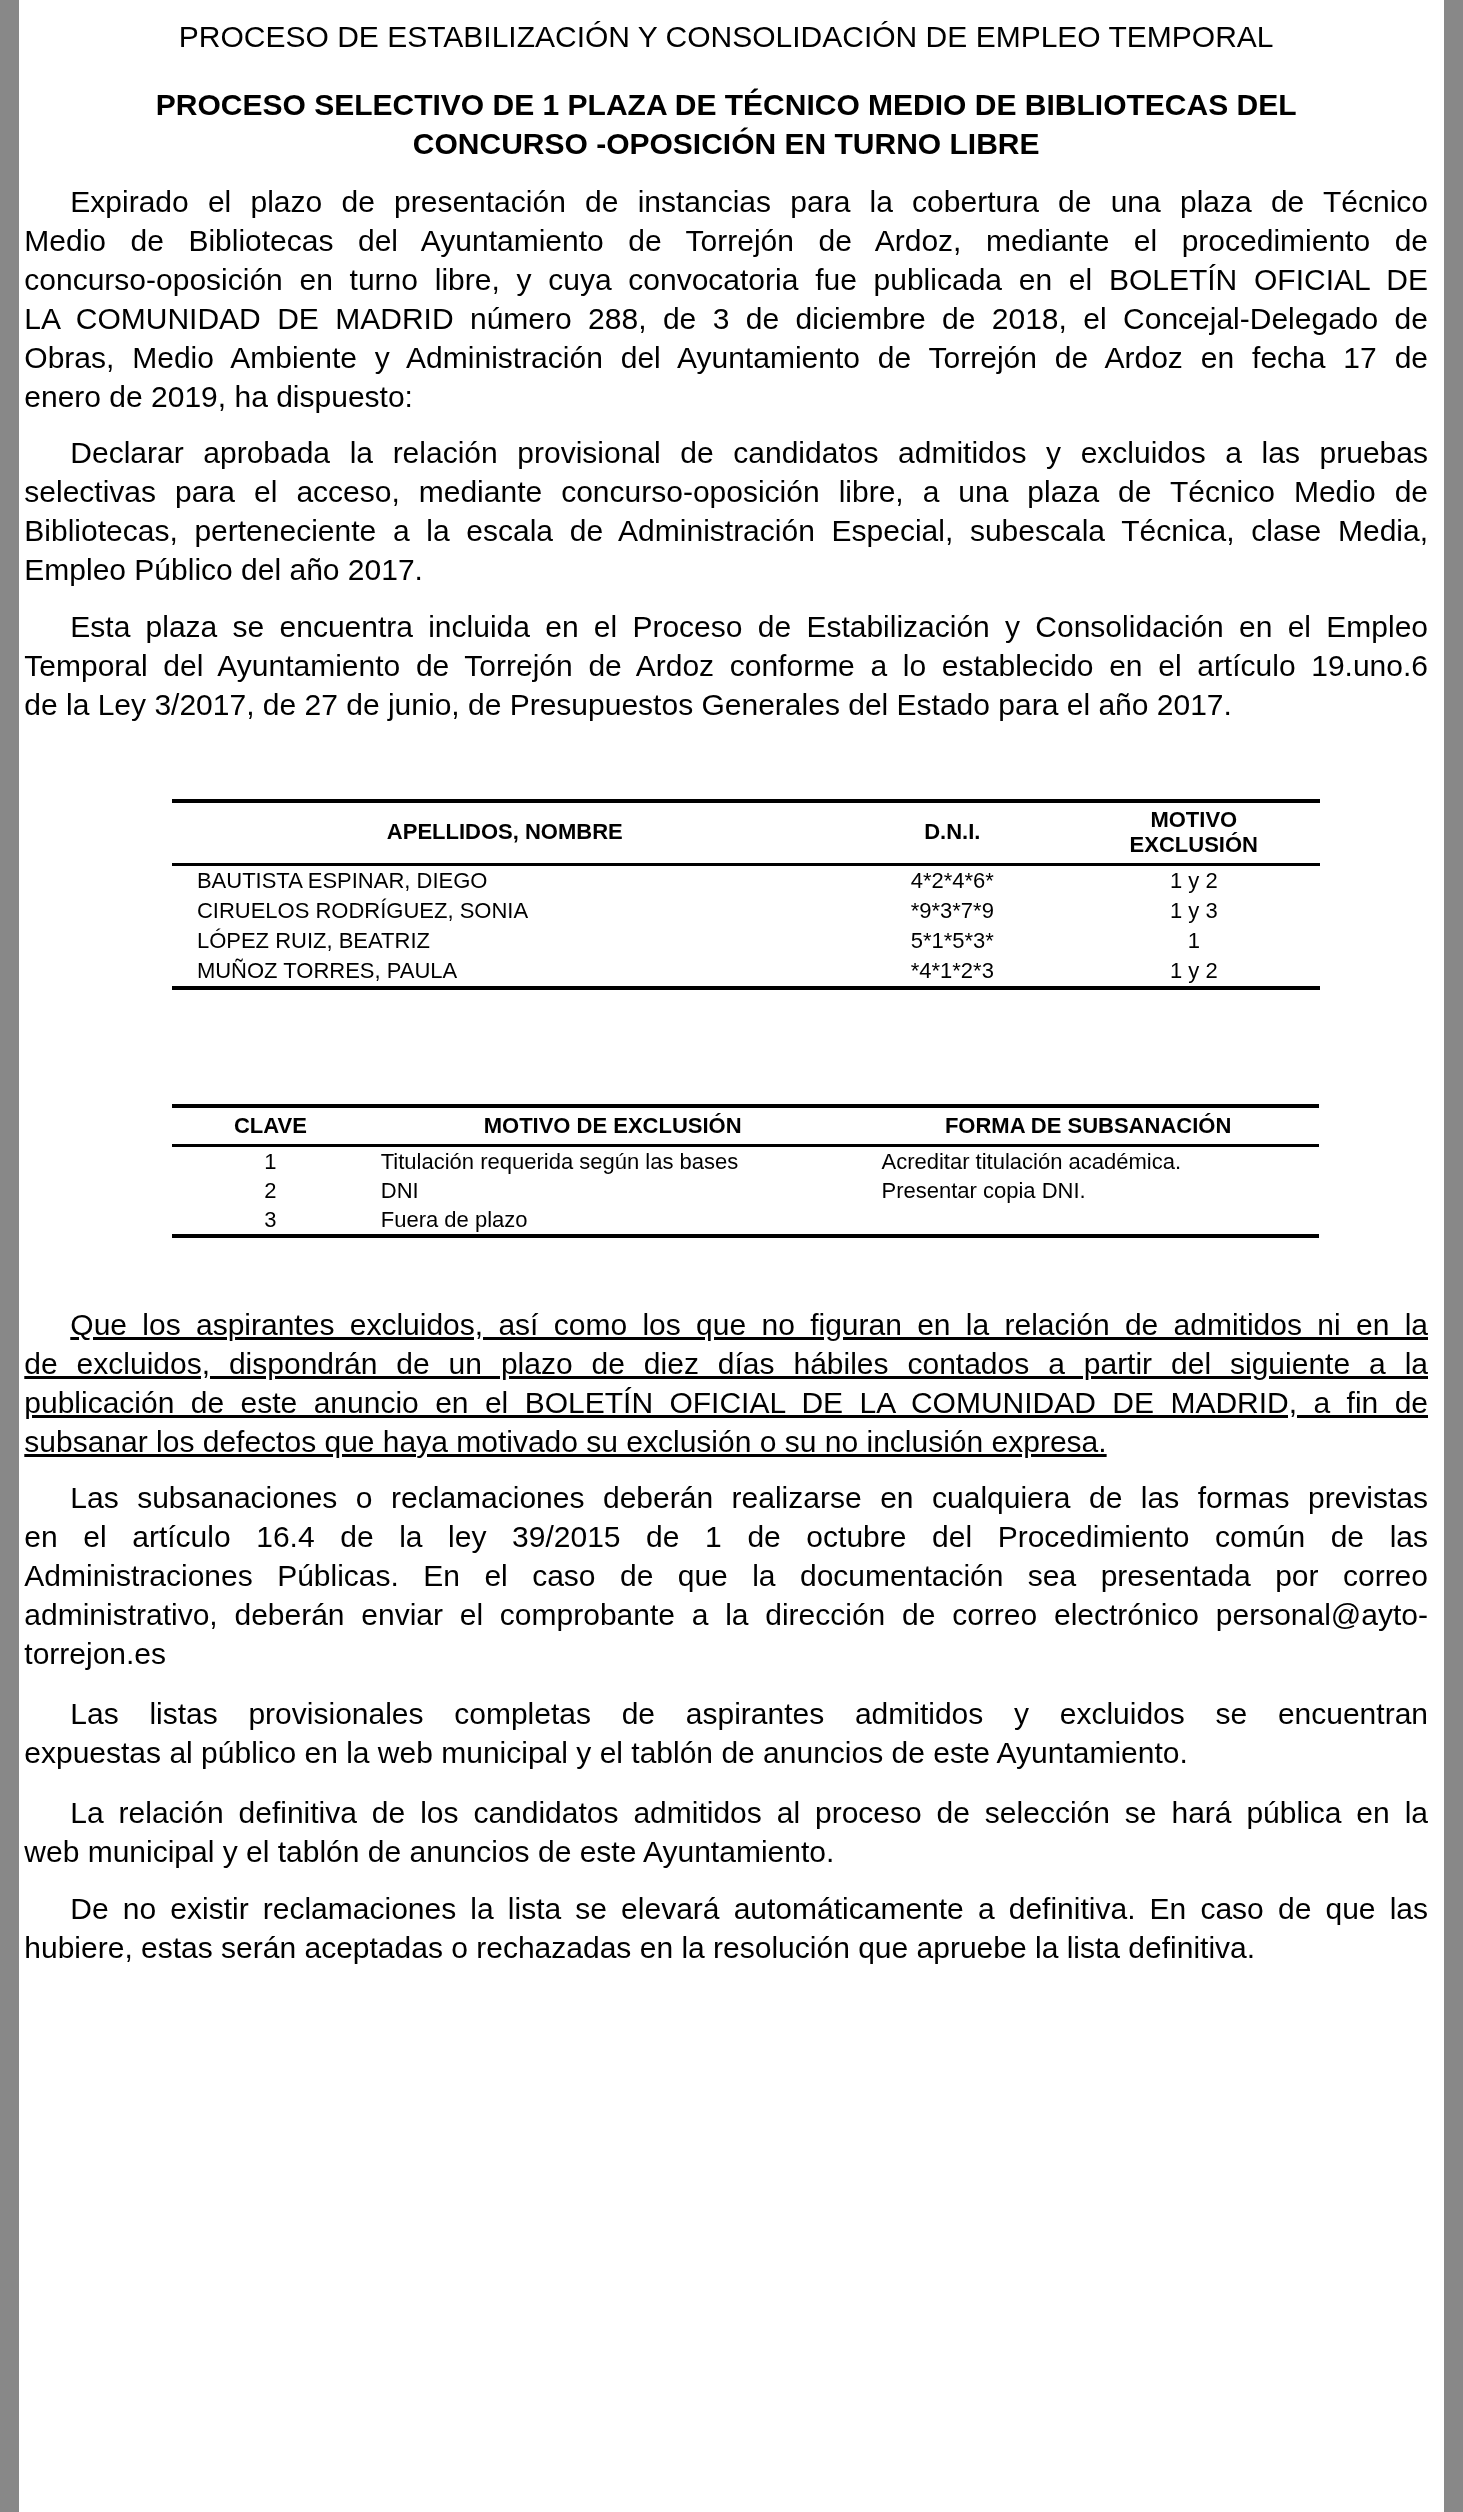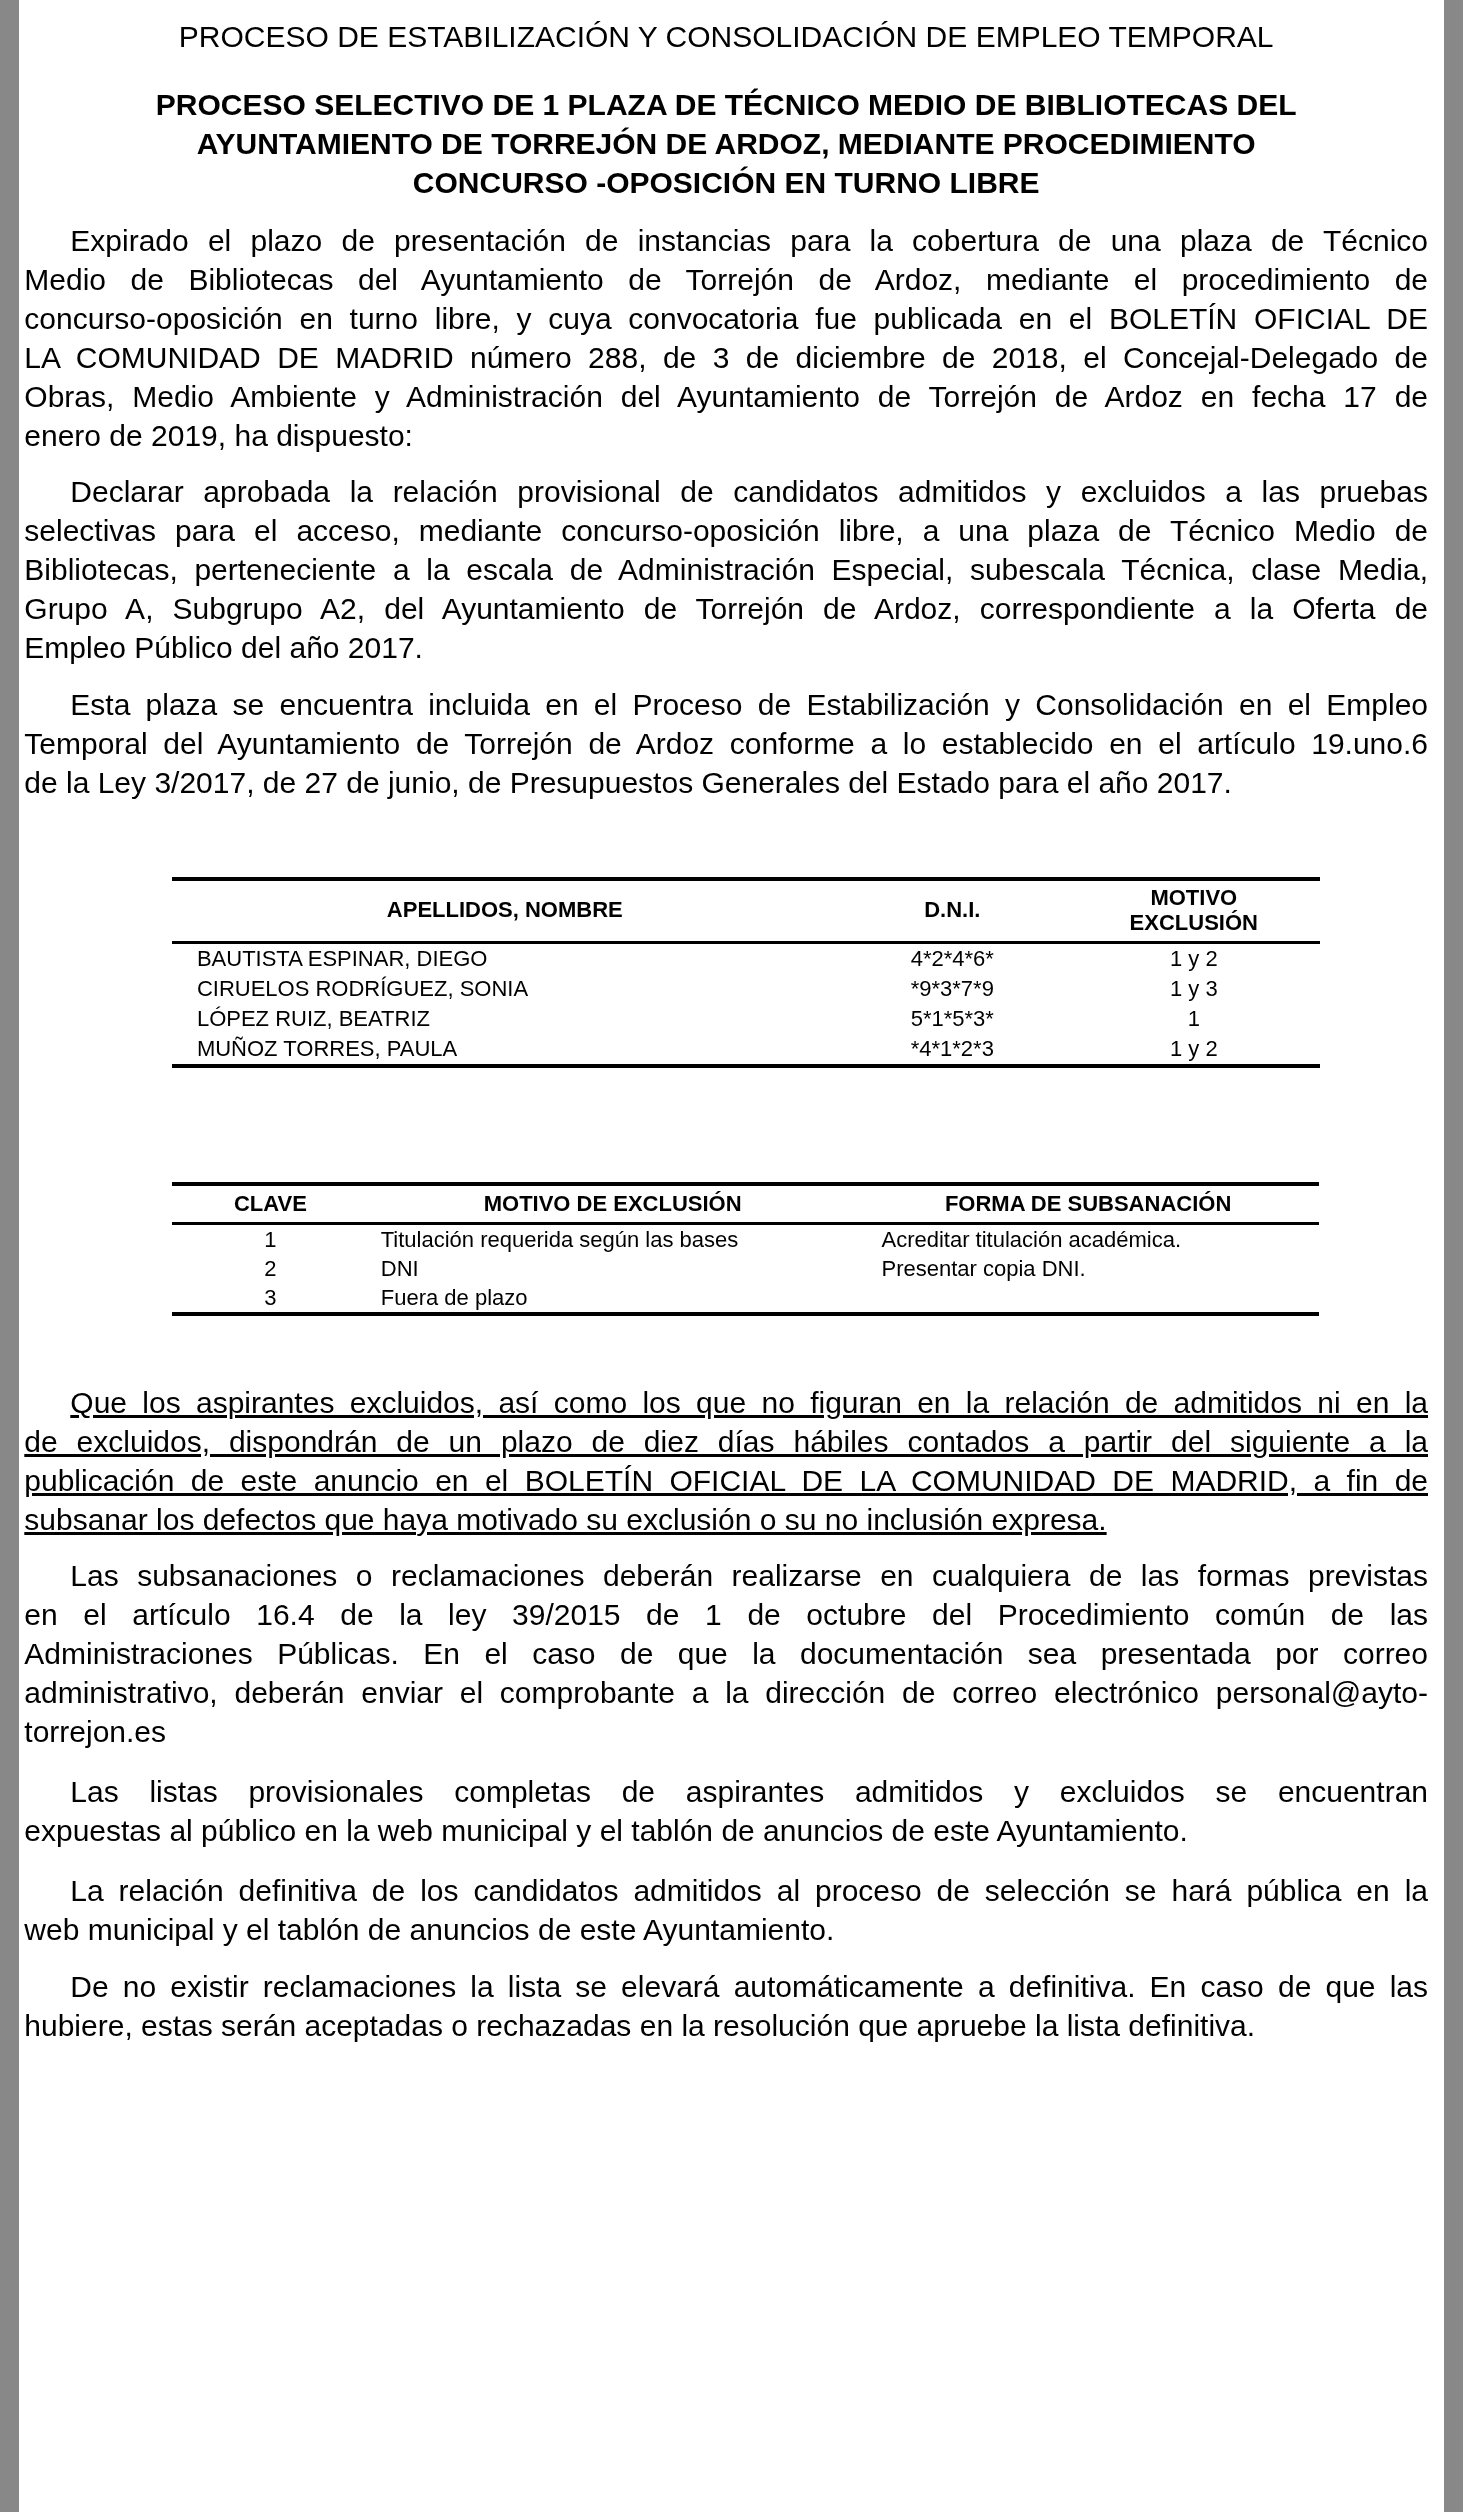--- a/index.html
+++ b/index.html
@@ -115,38 +115,36 @@
 </head>
 <body>
 
 <div class="page">
   <div class="content">
 
     <div class="title-main">PROCESO DE ESTABILIZACIÓN Y CONSOLIDACIÓN DE EMPLEO TEMPORAL</div>
 
     <div class="title-bold">
       <div>PROCESO SELECTIVO DE 1 PLAZA DE TÉCNICO MEDIO DE BIBLIOTECAS DEL</div>
-      <div>AYUNTAMIENTO DE TORREJÓN DE ARDOZ, MEDIANTE PROCEDIMIENTO</div>
       <div>CONCURSO -OPOSICIÓN EN TURNO LIBRE</div>
     </div>
 
     <div class="para mt-p1">
       <div class="line first">Expirado el plazo de presentación de instancias para la cobertura de una plaza de Técnico</div>
       <div class="line">Medio de Bibliotecas del Ayuntamiento de Torrejón de Ardoz, mediante el procedimiento de</div>
       <div class="line">concurso-oposición en turno libre, y cuya convocatoria fue publicada en el BOLETÍN OFICIAL DE</div>
       <div class="line">LA COMUNIDAD DE MADRID número 288, de 3 de diciembre de 2018, el Concejal-Delegado de</div>
       <div class="line">Obras, Medio Ambiente y Administración del Ayuntamiento de Torrejón de Ardoz en fecha 17 de</div>
       <div class="line last">enero de 2019, ha dispuesto:</div>
     </div>
 
     <div class="para mt-std">
       <div class="line first">Declarar aprobada la relación provisional de candidatos admitidos y excluidos a las pruebas</div>
       <div class="line">selectivas para el acceso, mediante concurso-oposición libre, a una plaza de Técnico Medio de</div>
       <div class="line">Bibliotecas, perteneciente a la escala de Administración Especial, subescala Técnica, clase Media,</div>
-      <div class="line">Grupo A, Subgrupo A2, del Ayuntamiento de Torrejón de Ardoz, correspondiente a la Oferta de</div>
       <div class="line last">Empleo Público del año 2017.</div>
     </div>
 
     <div class="para mt-std">
       <div class="line first">Esta plaza se encuentra incluida en el Proceso de Estabilización y Consolidación en el Empleo</div>
       <div class="line">Temporal del Ayuntamiento de Torrejón de Ardoz conforme a lo establecido en el artículo 19.uno.6</div>
       <div class="line last">de la Ley 3/2017, de 27 de junio, de Presupuestos Generales del Estado para el año 2017.</div>
     </div>
 
 

